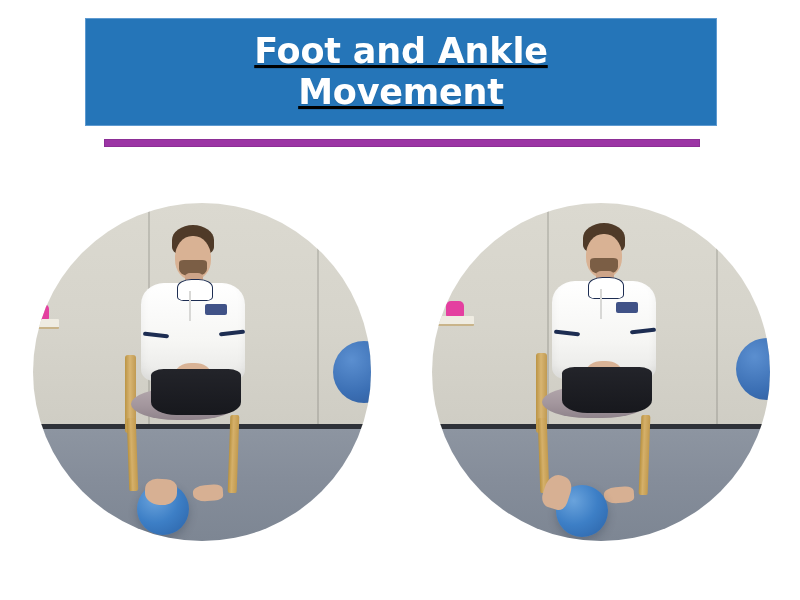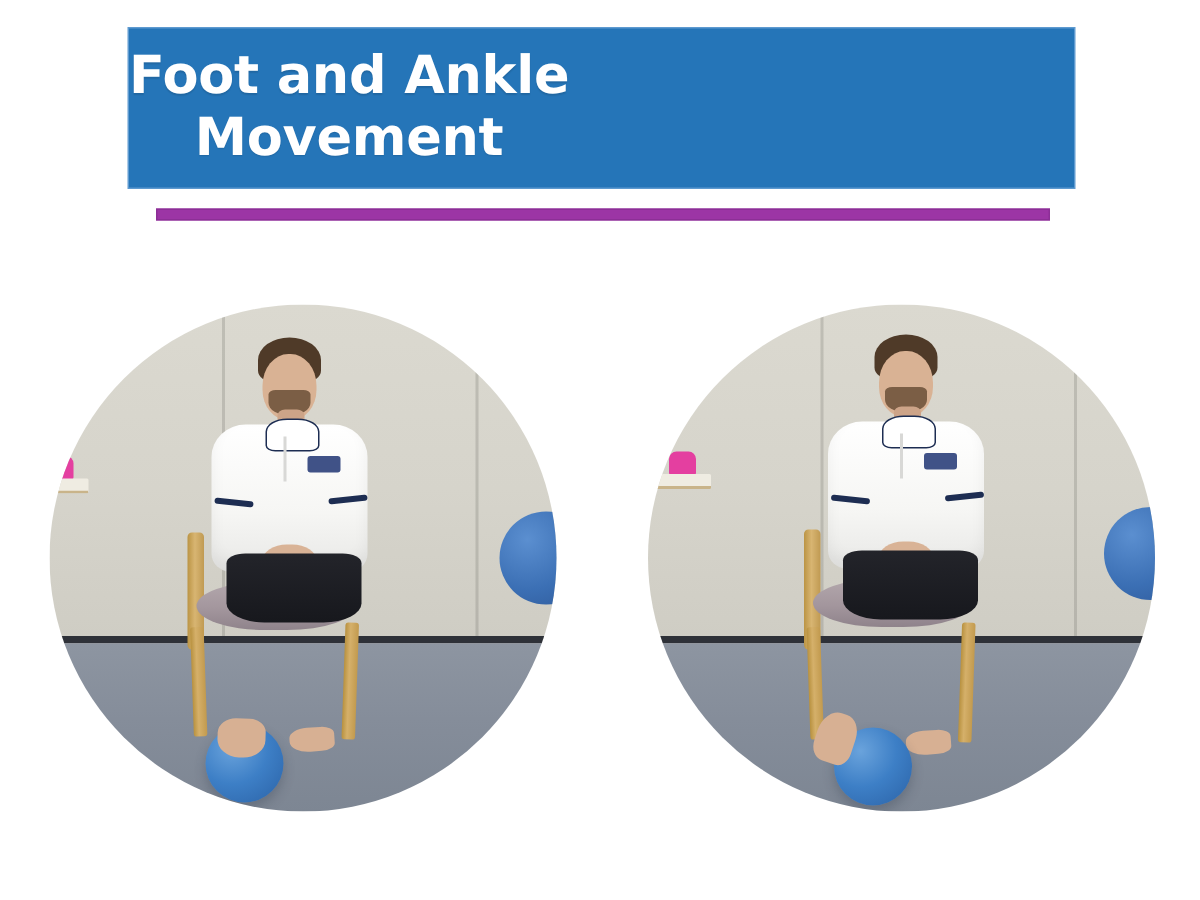--- a/index.html
+++ b/index.html
@@ -20,21 +20,23 @@
   #title-banner {
     position: absolute;
     left: 86px;
     top: 19px;
     width: 630px;
     height: 106px;
     background: #2575B8;
     box-sizing: border-box;
     display: flex;
     align-items: center;
+    justify-content: center;
     box-shadow: 0 0 0 1px #5e9ad0;
+    text-decoration: underline;
   }
   #title-text {
     color: #ffffff;
     font-family: "DejaVu Sans", sans-serif;
     font-weight: bold;
     font-size: 35px;
     line-height: 1.18;
     text-align: center;
     letter-spacing: -0.2px;
     white-space: pre-line;

